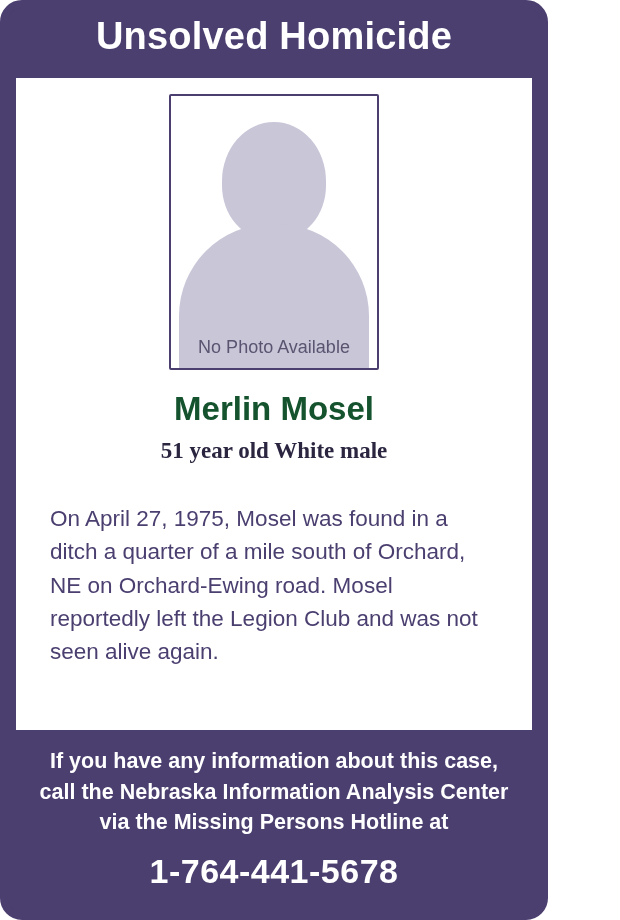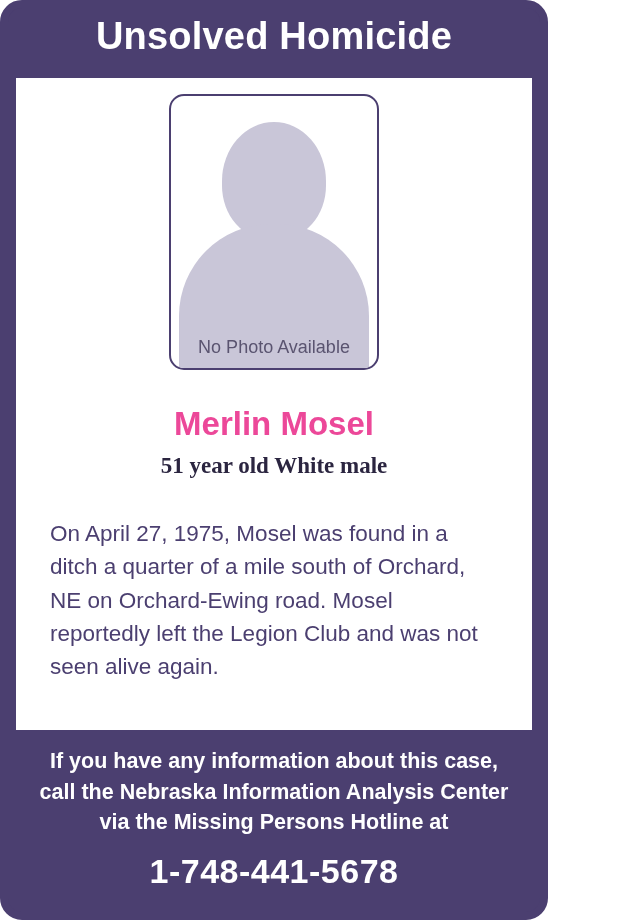--- a/index.html
+++ b/index.html
@@ -45,21 +45,21 @@
     background: #ffffff;
     display: flex;
     flex-direction: column;
     align-items: center;
   }
   .photo-box {
     margin-top: 16px;
     width: 206px;
     height: 272px;
     border: 2px solid #4b3f70;
-    border-radius: 15px;
+    border-radius: 2px;
     background: #ffffff;
     position: relative;
     overflow: hidden;
   }
   .silhouette-head {
     position: absolute;
     left: 50%;
     transform: translateX(-50%);
     top: 26px;
     width: 104px;
@@ -80,22 +80,22 @@
   .no-photo-label {
     position: absolute;
     left: 0;
     right: 0;
     bottom: 10px;
     text-align: center;
     color: #5a5470;
     font-size: 18px;
   }
   .victim-name {
-    margin-top: 35px;
-    color: #ec4899;
+    margin-top: 20px;
+    color: #14532d;
     font-size: 33px;
     font-weight: bold;
   }
   .victim-desc {
     margin-top: 10px;
     color: #2b2540;
     font-size: 23px;
     font-weight: bold;
     font-family: Liberation Serif, serif;
   }
@@ -150,16 +150,16 @@
     <div class="victim-desc">51 year old White male</div>
 
     <div class="narrative">On April 27, 1975, Mosel was found in a ditch a quarter of a mile south of Orchard, NE on Orchard-Ewing road. Mosel reportedly left the Legion Club and was not seen alive again.</div>
 
   </div>
 
   <div class="footer">
     <div class="footer-line">If you have any information about this case,</div>
     <div class="footer-line">call the Nebraska Information Analysis Center</div>
     <div class="footer-line">via the Missing Persons Hotline at</div>
-    <div class="hotline">1-748-441-5678</div>
+    <div class="hotline">1-764-441-5678</div>
   </div>
 
 </div>
 
 </body></html>

